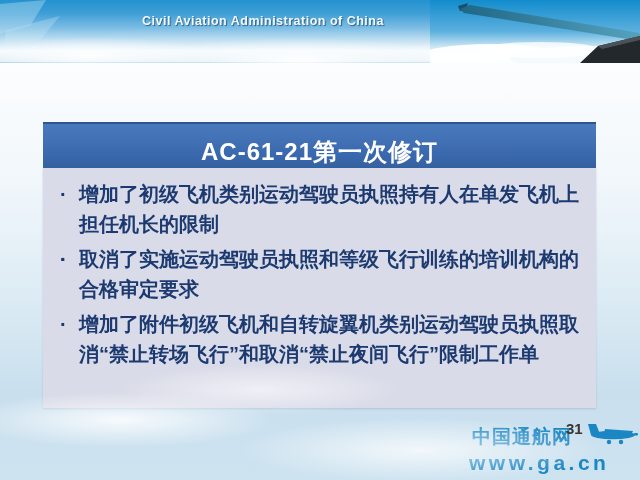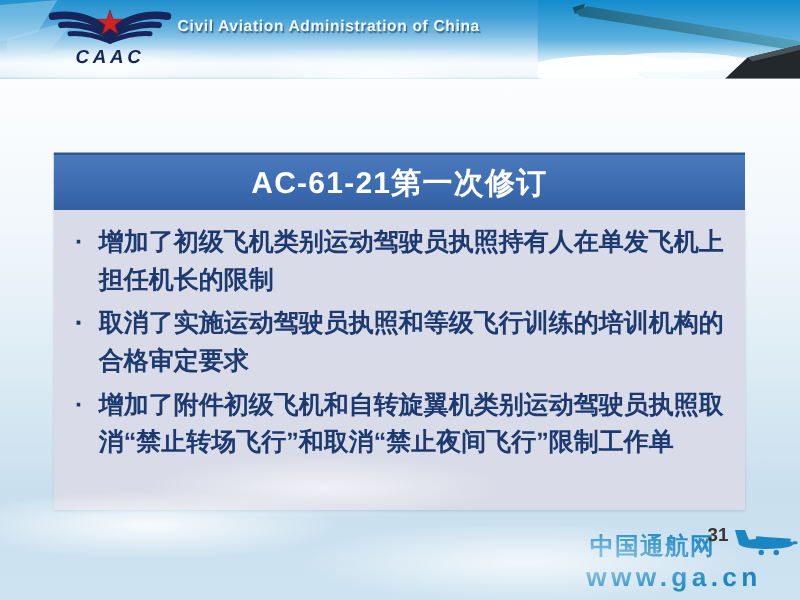--- a/index.html
+++ b/index.html
@@ -49,21 +49,21 @@
   .title-en{
     margin-top:3px; color:#f2f9fd; font-size:12.5px; font-weight:bold; letter-spacing:.5px; white-space:nowrap;
     text-shadow:1px 1px 1px rgba(35,80,120,.85);
   }
 
   .wing-photo{ position:absolute; right:0; top:0; }
 
   
   .content-box{ position:absolute; left:43px; top:122px; width:553px; }
   .title-bar{
-    height:46px; display:flex; align-items:center; justify-content:center;
+    height:46px; display:flex; align-items:flex-end; justify-content:center;
     background:linear-gradient(180deg,#4a7abc 0%,#3a68ae 70%,#35619f 100%);
     border-top:2px solid #2d5693;
   }
   .title-bar .title-text{ color:#ffffff; font-size:24px; font-weight:bold; letter-spacing:1px; }
   .content-body{
     background:#d9dbe8; min-height:240px; padding:11px 16px 12px 13px;
     box-shadow:0 1px 2px rgba(90,100,140,.25);
   }
   .bullet-list{ list-style:none; }
   .bullet-item{
@@ -88,34 +88,20 @@
 
 <div class="slide">
 
   <div class="header">
     <svg class="left-deco" width="140" height="63" viewBox="0 0 140 63">
       <polygon points="0,4 46,0 30,26 0,34" fill="#bfe3f4" opacity="0.7"></polygon>
       <polygon points="6,30 60,16 40,40 4,46" fill="#d8eef8" opacity="0.5"></polygon>
     </svg>
     <div class="cloudband"></div>
 
-    <div class="logo">
-      <svg width="104" height="36" viewBox="0 0 104 36">
-        <g fill="none" stroke="#16265c" stroke-linecap="round">
-          <path d="M52,20 Q30,4 6,8" stroke-width="6"></path>
-          <path d="M52,24 Q32,13 13,15" stroke-width="5"></path>
-          <path d="M52,28 Q34,21 20,22" stroke-width="4"></path>
-          <path d="M52,20 Q74,4 98,8" stroke-width="6"></path>
-          <path d="M52,24 Q72,13 91,15" stroke-width="5"></path>
-          <path d="M52,28 Q70,21 84,22" stroke-width="4"></path>
-        </g>
-        <path d="M52,3 L54.4,10.4 L62.2,10.4 L55.9,15 L58.3,22.4 L52,17.8 L45.7,22.4 L48.1,15 L41.8,10.4 L49.6,10.4 Z" fill="#cf2222" stroke="#8c1515" stroke-width="0.5"></path>
-      </svg>
-      <span class="acronym">CAAC</span>
-    </div>
 
     <div class="header-titles">
       <div class="title-en">Civil Aviation Administration of China</div>
     </div>
 
     <svg class="wing-photo" width="210" height="63" viewBox="0 0 210 63">
       <defs>
         <linearGradient id="skyR" x1="0" y1="0" x2="0" y2="1">
           <stop offset="0" stop-color="#128ccd"></stop>
           <stop offset="0.5" stop-color="#5cb0de"></stop>

